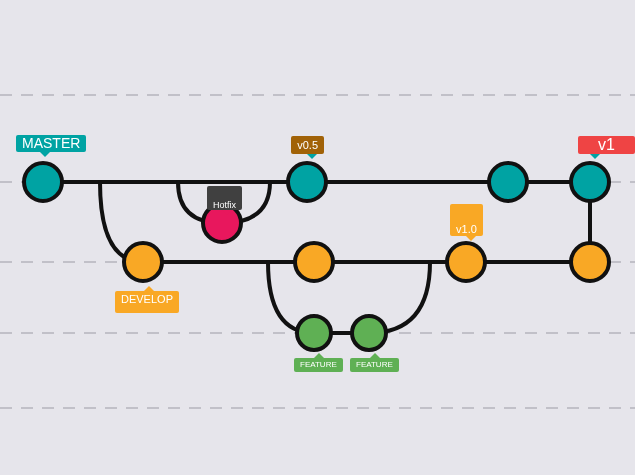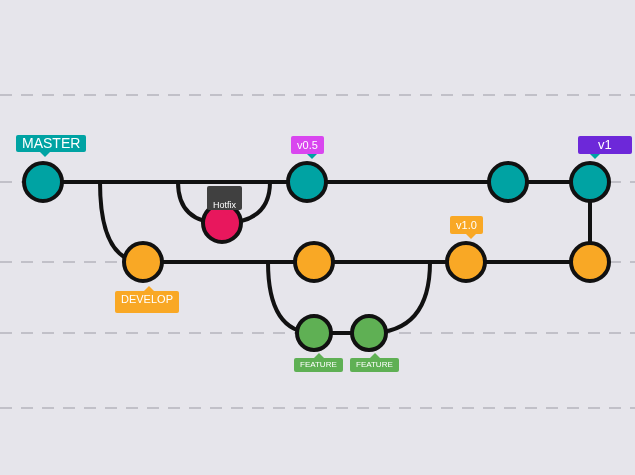--- a/index.html
+++ b/index.html
@@ -91,18 +91,18 @@
         <circle cx="369" cy="333" r="17" fill="#5fb054" stroke="#111111" stroke-width="4"></circle>
       </g>
   </svg>
 
   <div id="labels-layer">
       <div class="label-box tail-down" style="left: 16px; top: 135px; min-width: 54px; height: 17px; line-height: 17px; background: rgb(0, 163, 163); font-size: 14px; padding: 0px 6px;"><span>MASTER</span><span class="tail" style="left: 24px; border-top: 5px solid rgb(0, 163, 163);"></span></div>
       <div class="label-box tail-up" style="left: 115px; top: 291px; min-width: 58px; height: 22px; line-height: 17px; background: rgb(249, 168, 37); font-size: 11px; padding: 0px 6px;"><span>DEVELOP</span><span class="tail" style="left: 29px; border-bottom: 5px solid rgb(249, 168, 37);"></span></div>
       <div class="label-box tail-up" style="left: 294px; top: 358px; min-width: 40px; height: 14px; line-height: 14px; background: rgb(95, 176, 84); font-size: 8px; padding: 0px 6px;"><span>FEATURE</span><span class="tail" style="left: 20px; border-bottom: 5px solid rgb(95, 176, 84);"></span></div>
       <div class="label-box tail-down" style="left: 207px; top: 186px; min-width: 30px; height: 15px; line-height: 15px; background: #404040; font-size: 9px; padding: 12px 6px;"><span>Hotfix</span><span class="tail" style="left: 15px; border-top: 5px solid rgb(232, 23, 93);"></span></div>
       <div class="label-box tail-up" style="left: 350px; top: 358px; min-width: 40px; height: 14px; line-height: 14px; background: rgb(95, 176, 84); font-size: 8px; padding: 0px 6px;"><span>FEATURE</span><span class="tail" style="left: 20px; border-bottom: 5px solid rgb(95, 176, 84);"></span></div>
-      <div class="label-box tail-down" style="left: 291px; top: 136px; min-width: 33px; height: 18px; line-height: 18px; background: #d946ef; font-size: 11px; padding: 0px 6px;"><span>v0.5</span><span class="tail" style="left: 16px; border-top: 5px solid rgb(0, 163, 163);"></span></div>
-      <div class="label-box tail-down" style="left: 578px; top: 136px; min-width: 26px; height: 18px; line-height: 18px; background: #6d28d9; font-size: 13px; padding: 0px 20px;"><span>v1</span><span class="tail" style="left: 12px; border-top: 5px solid rgb(0, 163, 163);"></span></div>
-      <div class="label-box tail-down" style="left: 450px; top: 216px; min-width: 33px; height: 18px; line-height: 18px; background: rgb(249, 168, 37); font-size: 11px; padding: 0px 6px;"><span>v1.0</span><span class="tail" style="left: 16px; border-top: 5px solid rgb(249, 168, 37);"></span></div>
+      <div class="label-box tail-down" style="left: 291px; top: 136px; min-width: 33px; height: 18px; line-height: 18px; background: #a16207; font-size: 11px; padding: 0px 6px; text-align: right;"><span>v0.5</span><span class="tail" style="left: 16px; border-top: 5px solid rgb(0, 163, 163);"></span></div>
+      <div class="label-box tail-down" style="left: 578px; top: 136px; min-width: 26px; height: 18px; line-height: 18px; background: #ef4444; font-size: 16px; padding: 0px 20px;"><span>v1</span><span class="tail" style="left: 12px; border-top: 5px solid rgb(0, 163, 163);"></span></div>
+      <div class="label-box tail-down" style="left: 450px; top: 204px; min-width: 33px; height: 18px; line-height: 18px; background: rgb(249, 168, 37); font-size: 11px; padding: 16px 6px;"><span>v1.0</span><span class="tail" style="left: 16px; border-top: 5px solid rgb(249, 168, 37);"></span></div>
     </div>
 
 </div>
 
 </body></html>

